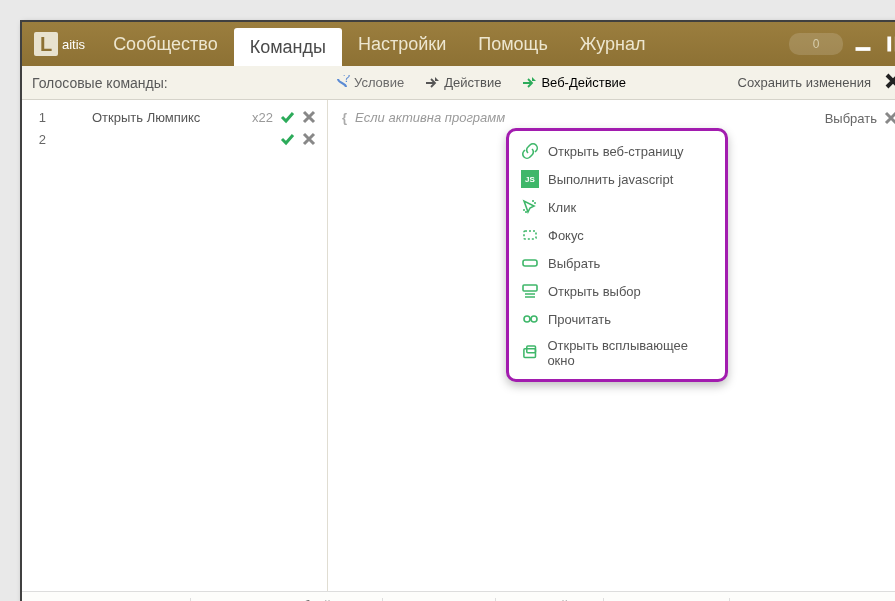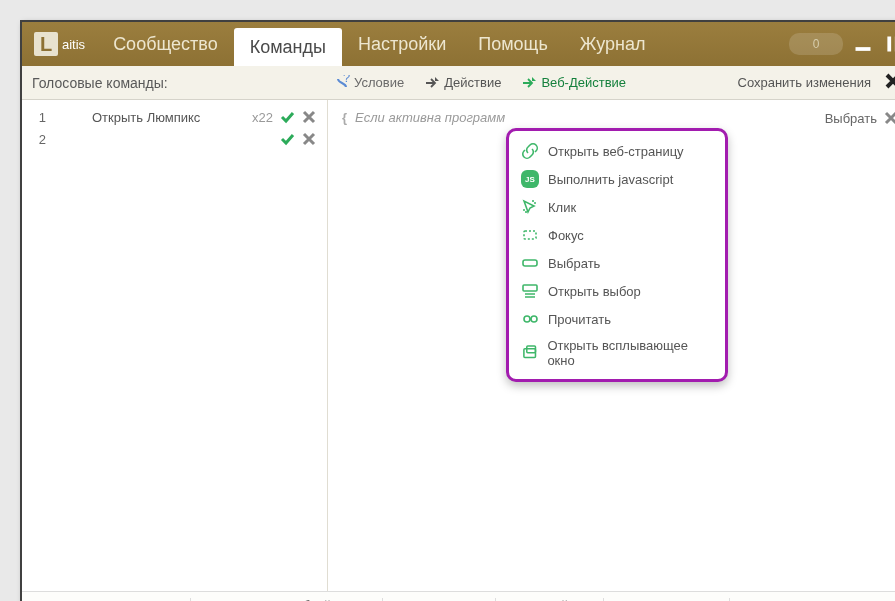--- a/index.html
+++ b/index.html
@@ -15,21 +15,21 @@
 .title-counter{width:54px;height:22px;border-radius:10px;background:rgba(255,255,255,.15);display:flex;align-items:center;justify-content:center;color:#d6ccab;font-size:12px;}
 .winbtn{width:20px;height:20px;display:flex;align-items:center;justify-content:center;cursor:pointer;}
 .winbtn svg{stroke:#fff;stroke-width:3;fill:none;}
 
 .toolbar{height:34px;background:#f4f2e9;border-bottom:1px solid #d5d3ca;display:flex;align-items:center;padding:0 10px;gap:4px;}
 .voice-title{color:#595959;font-size:14px;margin-right:auto;width:290px;}
 .tool{display:flex;align-items:center;gap:4px;padding:3px 8px;border-radius:2px;color:#555;cursor:pointer;}
 .tool .ticon{width:16px;height:16px;display:inline-flex;align-items:center;justify-content:center;}
 .tool.cond{color:#6a6a6a;}
 .tool.web{color:#2cab5a;}
-.tool.web .lbl{color:#15803d;}
+.tool.web .lbl{color:#000000;}
 .tool .lbl{font-size:13px;}
 .save{margin-left:6px;color:#555;display:flex;align-items:center;gap:6px;cursor:pointer;}
 .close-x{margin-left:8px;cursor:pointer;}
 .close-x svg{stroke:#222;stroke-width:4;}
 
 .body{flex:1;display:flex;overflow:hidden;}
 .left{width:306px;border-right:1px solid #e0ddd2;padding:6px 6px;}
 .row{display:flex;align-items:center;gap:6px;padding:3px 4px;color:#555;}
 .row .num{width:14px;text-align:right;color:#666;}
 .row .txt{flex:1;margin-left:40px;}
@@ -42,21 +42,21 @@
 .right{flex:1;position:relative;padding:10px 14px;}
 .cond-line{display:flex;align-items:center;gap:8px;color:#9a9a9a;font-style:italic;}
 .cond-line .brace{color:#aaa;font-style:normal;font-weight:bold;}
 .choose{position:absolute;right:14px;top:10px;display:flex;align-items:center;gap:6px;color:#666;}
 .choose .rm svg{stroke:#888;}
 
 .menu{position:absolute;left:484px;top:106px;width:222px;background:#fff;border:3px solid #a21caf;border-radius:10px;padding:6px 2px;box-shadow:0 4px 10px rgba(0,0,0,.25);}
 .mitem{display:flex;align-items:center;gap:9px;padding:5px 10px;color:#555;cursor:pointer;}
 .mitem .micon{width:18px;height:18px;display:inline-flex;align-items:center;justify-content:center;}
 .mitem .micon svg{stroke:#3fb76a;fill:none;stroke-width:1.6;}
-.mitem .micon.js{background:#3fb76a;color:#fff;border-radius:6px;font-size:8px;font-weight:700;stroke:none;}
+.mitem .micon.js{background:#3fb76a;color:#fff;border-radius:0;font-size:8px;font-weight:700;stroke:none;}
 
 .status{height:28px;border-top:1px solid #ddd;display:flex;align-items:center;padding:0 12px;color:#666;gap:8px;background:#fdfdfb;}
 .status .lbl{color:#777;}
 .status .itm{padding:0 14px;cursor:pointer;}
 .sep{width:1px;height:16px;background:#ddd;}
 </style>
 </head>
 <body>
 
 <div class="window">

